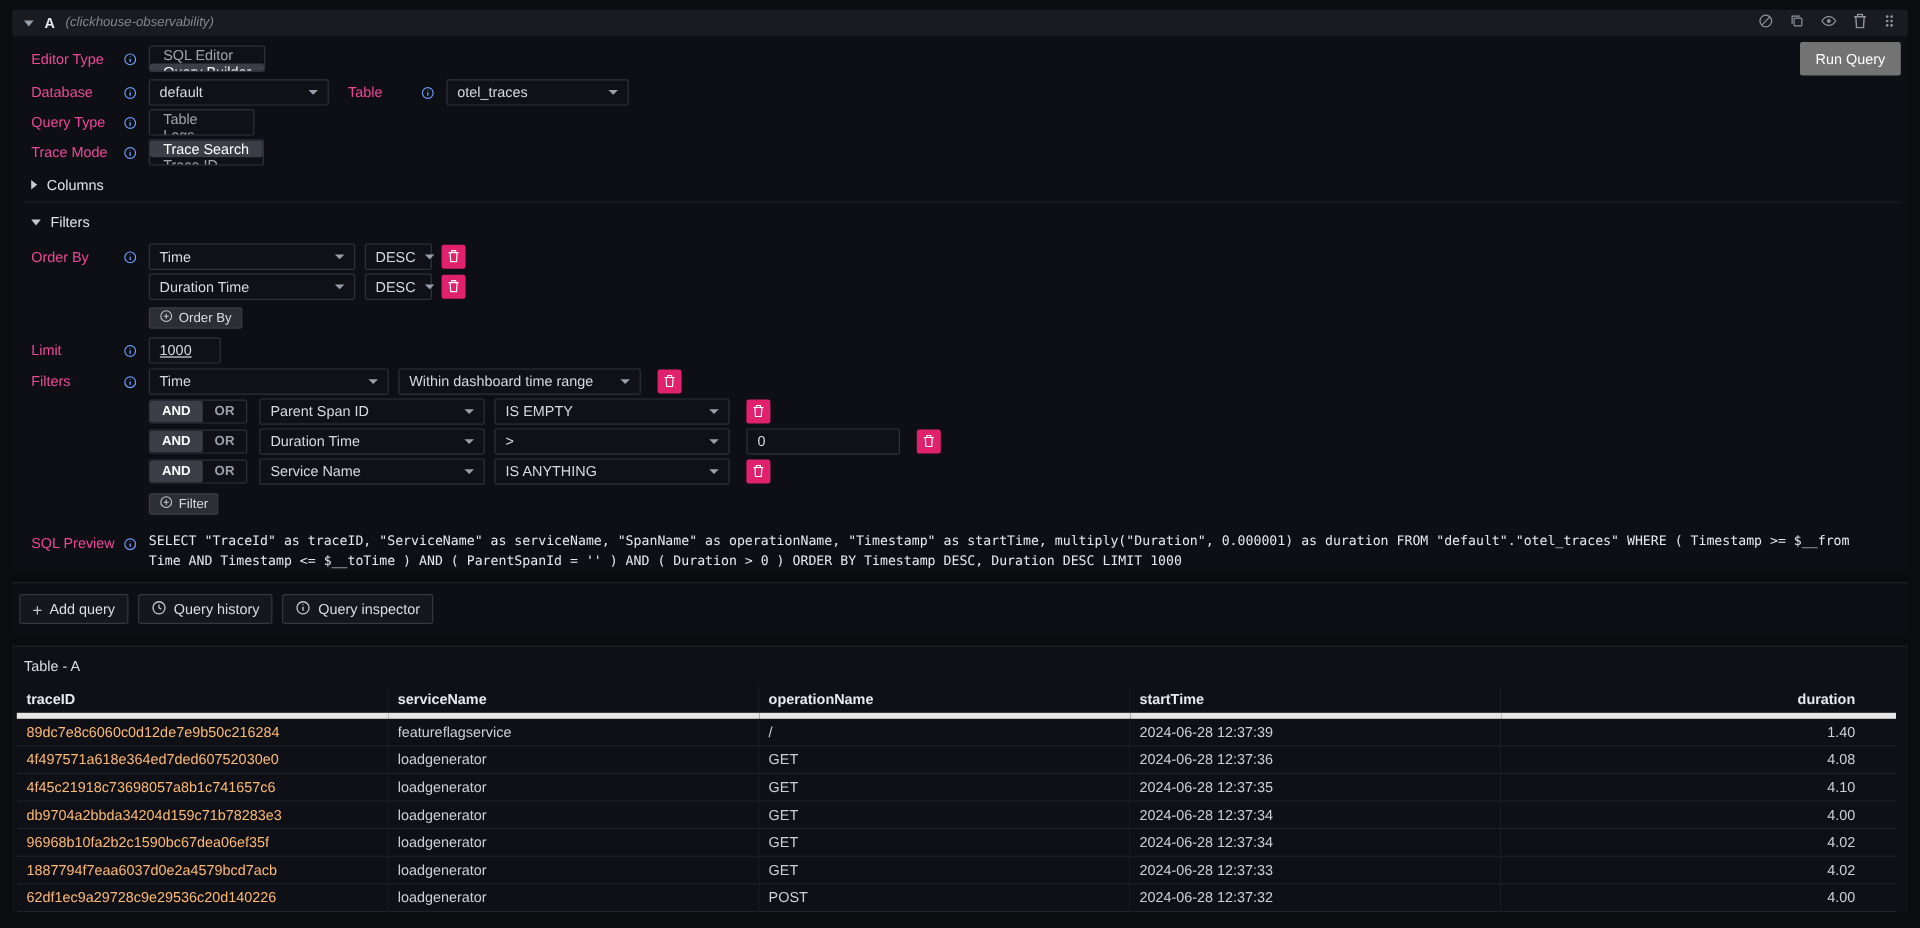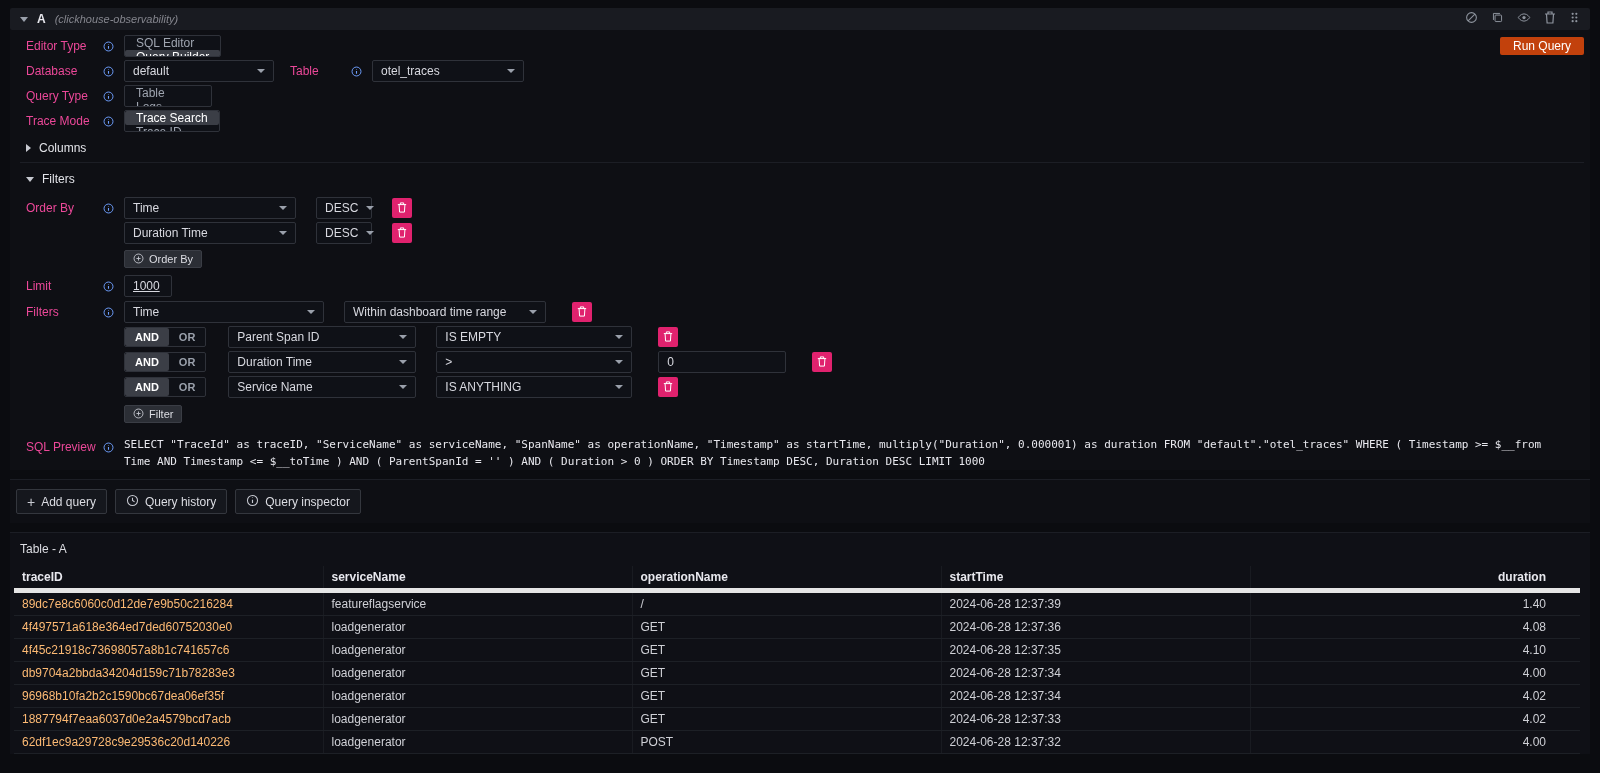--- a/index.html
+++ b/index.html
@@ -52,42 +52,42 @@
     display: flex; align-items: center; justify-content: space-between;
     padding: 0 8px; color: #d8d9e0; gap: 8px; cursor: pointer; white-space: nowrap; font-size: 12px;
   }
   .caret { width: 0; height: 0; border-left: 4px solid transparent; border-right: 4px solid transparent; border-top: 4px solid #9aa0ab; }
   .tinput {
     height: 22px; background: #0f1117; border: 1px solid #2f323a; border-radius: 2px;
     color: #d8d9e0; padding: 0 8px; font-size: 12px; font-family: inherit; outline: none;
   }
   .w-db { width: 150px; align-items: center; } .w-table { width: 152px; }
   .w-ofield { width: 172px; } .w-dir { width: 56px; }
-  .w-limit { width: 48px; text-decoration: underline; }
+  .w-limit { width: 60px; text-decoration: underline; }
   .w-tfield { width: 200px; } .w-top { width: 202px; }
   .w-ffield { width: 188px; } .w-fop { width: 196px; }
   .w-fval { width: 128px; }
 
   .trash-btn {
     width: 20px; height: 20px; background: #e0226e; border: none; border-radius: 2px;
     display: flex; align-items: center; justify-content: center; cursor: pointer; flex-shrink: 0;
   }
   .run-btn {
-    margin-left: auto; height: 18px; padding: 0 13px; background: #c2410c; color: #fff;
+    margin-left: auto; height: 28px; padding: 0 13px; background: #737373; color: #fff;
     border: none; border-radius: 2px; font-size: 12px; font-weight: 500; cursor: pointer; font-family: inherit;
   }
   .add-btn {
     height: 18px; display: inline-flex; align-items: center; gap: 5px;
     background: #2b2e35; border: 1px solid #3a3d45; border-radius: 2px;
     color: #dcdde3; font-size: 11px; padding: 0 8px; cursor: pointer; font-family: inherit;
   }
   .collapse-row { display: flex; align-items: center; gap: 8px; color: #e2e3e8; font-weight: 500; height: 18px; cursor: pointer; margin: 7px 0 2px 0; }
   .divider { border-bottom: 1px solid #1c1e25; margin: 5px 0 6px -6px; }
   .stack { display: flex; flex-direction: column; align-items: flex-start; }
-  .hstack { display: flex; align-items: center; gap: 20px; margin-bottom: 3px; }
+  .hstack { display: flex; align-items: center; gap: 8px; margin-bottom: 3px; }
   .conj-group { display: flex; height: 20px; background: #0f1117; border: 1px solid #2f323a; border-radius: 2px; overflow: hidden; margin-right: 2px; }
   .conj-opt { padding: 0 10px; display: flex; align-items: center; color: #9aa0ab; font-size: 11px; font-weight: 700; background: transparent; border: none; cursor: pointer; font-family: inherit; }
   .conj-opt.selected { background: #3b3e46; color: #fff; border-radius: 2px; }
   .sql-row { margin-top: 13px; }
   .sql-text {
     flex: 1; margin-right: 38px; font-family: "DejaVu Sans Mono", "Liberation Mono", monospace;
     font-size: 11px; line-height: 17px; color: #e8e8ee; white-space: pre-wrap; word-break: break-all;
   }
 
   

